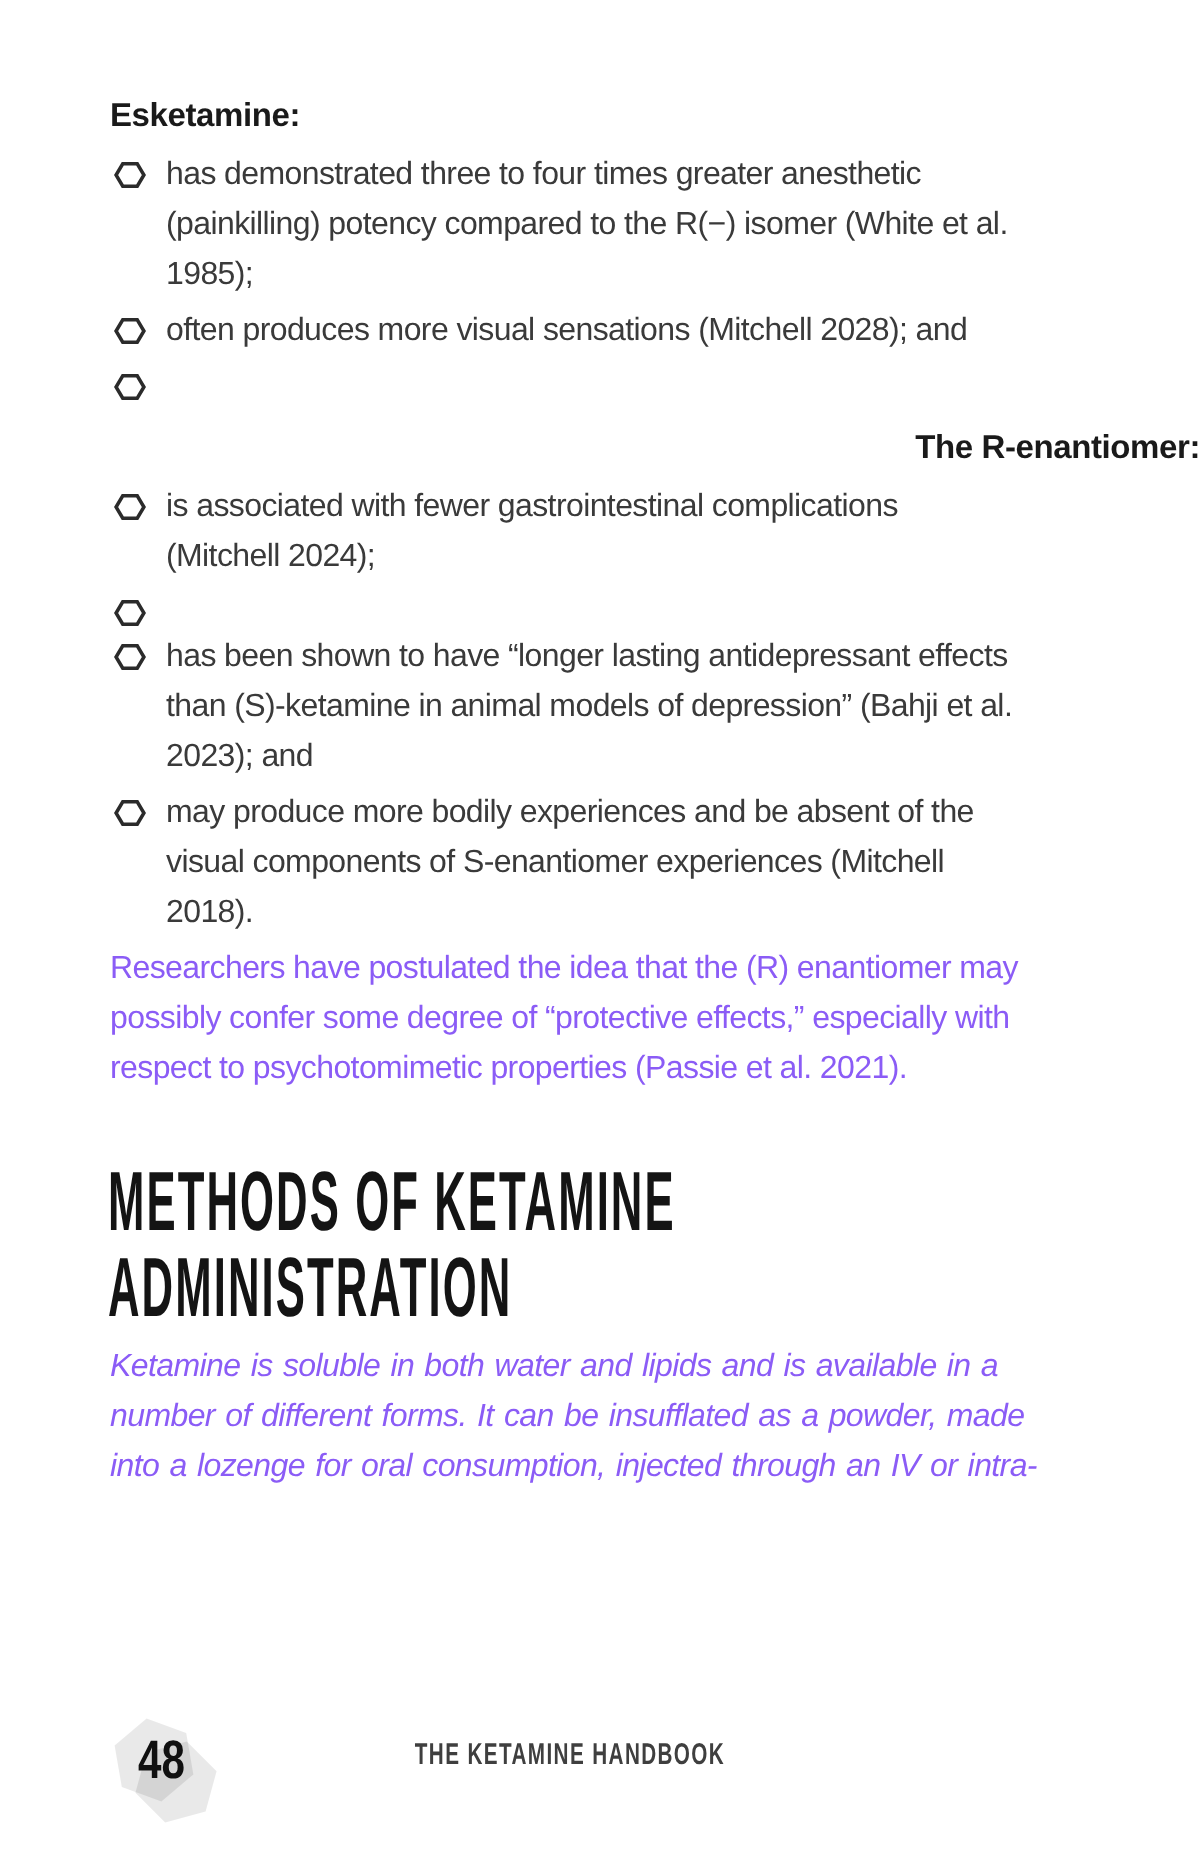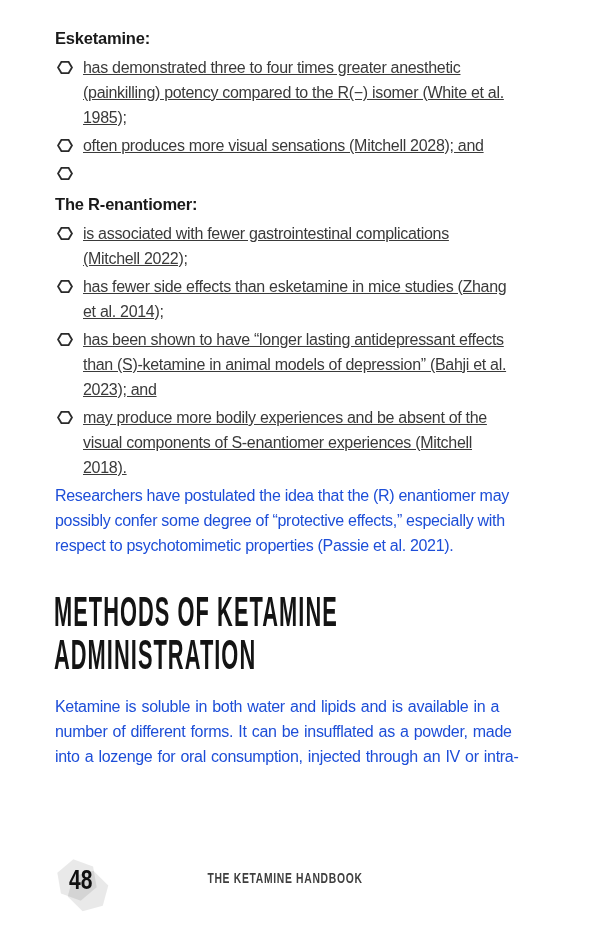--- a/index.html
+++ b/index.html
@@ -4,42 +4,42 @@
 <style>
   html, body { margin: 0; padding: 0; }
   body {
     width: 600px; height: 928px;
     background: #ffffff;
     font-family: "Liberation Sans", "DejaVu Sans", sans-serif;
     color: #3a3a3a;
     overflow: hidden;
     position: relative;
   }
-  .page { padding: 26px 0 0 55px; }
+  .page { padding: 46px 0 0 55px; }
 
   .subhead {
     font-size: 16.5px; font-weight: 700; line-height: 25px;
     color: #1a1a1a; margin: 0; letter-spacing: -0.2px;
     white-space: pre;
   }
-  .subhead.r { margin-top: 12px; }
+  .subhead.r { margin-top: 12px; text-align: right; }
 
-  ul.hex-list { list-style: none; margin: 4px 0 0 2px; padding: 0; text-decoration: underline; }
+  ul.hex-list { list-style: none; margin: 4px 0 0 2px; padding: 0; }
   ul.hex-list li { display: flex; align-items: flex-start; margin: 0 0 3px 0; }
   ul.hex-list .hex-bullet { flex: none; margin: 6px 10px 0 0; }
   .li-text {
     white-space: pre; font-size: 16px; line-height: 25px;
     letter-spacing: -0.3px; color: #3a3a3a;
   }
 
   p.body-para {
     white-space: pre; font-size: 16px; line-height: 25px;
-    letter-spacing: -0.3px; color: #1d4ed8; margin: 3px 0 0 0;
+    letter-spacing: -0.3px; color: #8b5cf6; margin: 3px 0 0 0;
   }
-  p.body-para.methods { margin-top: 18px; word-spacing: 1px; }
+  p.body-para.methods { margin-top: 6px; word-spacing: 1px; font-style: italic; }
 
   h1.big-head {
     white-space: pre;
     font-size: 42px; line-height: 43px; font-weight: 700;
     letter-spacing: 2px; color: #141414;
     margin: 32px 0 0 -1px; width: 620px;
     transform: scaleX(0.52); transform-origin: 0 50%;
   }
 
   .footer { position: absolute; left: 0; top: 0; width: 564px; height: 928px; pointer-events: none; }
@@ -87,28 +87,26 @@
   </ul>
 
   <h3 class="subhead r">The R-enantiomer:</h3>
 
   <ul class="hex-list">
     <li>
       <svg class="hex-bullet" width="16" height="13" viewBox="0 0 17 14">
           <polygon points="4.6,1 12.4,1 16,7 12.4,13 4.6,13 1,7" fill="none" stroke="#2b2b2b" stroke-width="1.9"></polygon>
         </svg>
       <span class="li-text">is associated with fewer gastrointestinal complications
-(Mitchell 2022);</span>
+(Mitchell 2024);</span>
     </li>
     <li>
       <svg class="hex-bullet" width="16" height="13" viewBox="0 0 17 14">
           <polygon points="4.6,1 12.4,1 16,7 12.4,13 4.6,13 1,7" fill="none" stroke="#2b2b2b" stroke-width="1.9"></polygon>
         </svg>
-      <span class="li-text">has fewer side effects than esketamine in mice studies (Zhang
-et al. 2014);</span>
     </li>
     <li>
       <svg class="hex-bullet" width="16" height="13" viewBox="0 0 17 14">
           <polygon points="4.6,1 12.4,1 16,7 12.4,13 4.6,13 1,7" fill="none" stroke="#2b2b2b" stroke-width="1.9"></polygon>
         </svg>
       <span class="li-text">has been shown to have “longer lasting antidepressant effects
 than (S)-ketamine in animal models of depression” (Bahji et al.
 2023); and</span>
     </li>
     <li>

